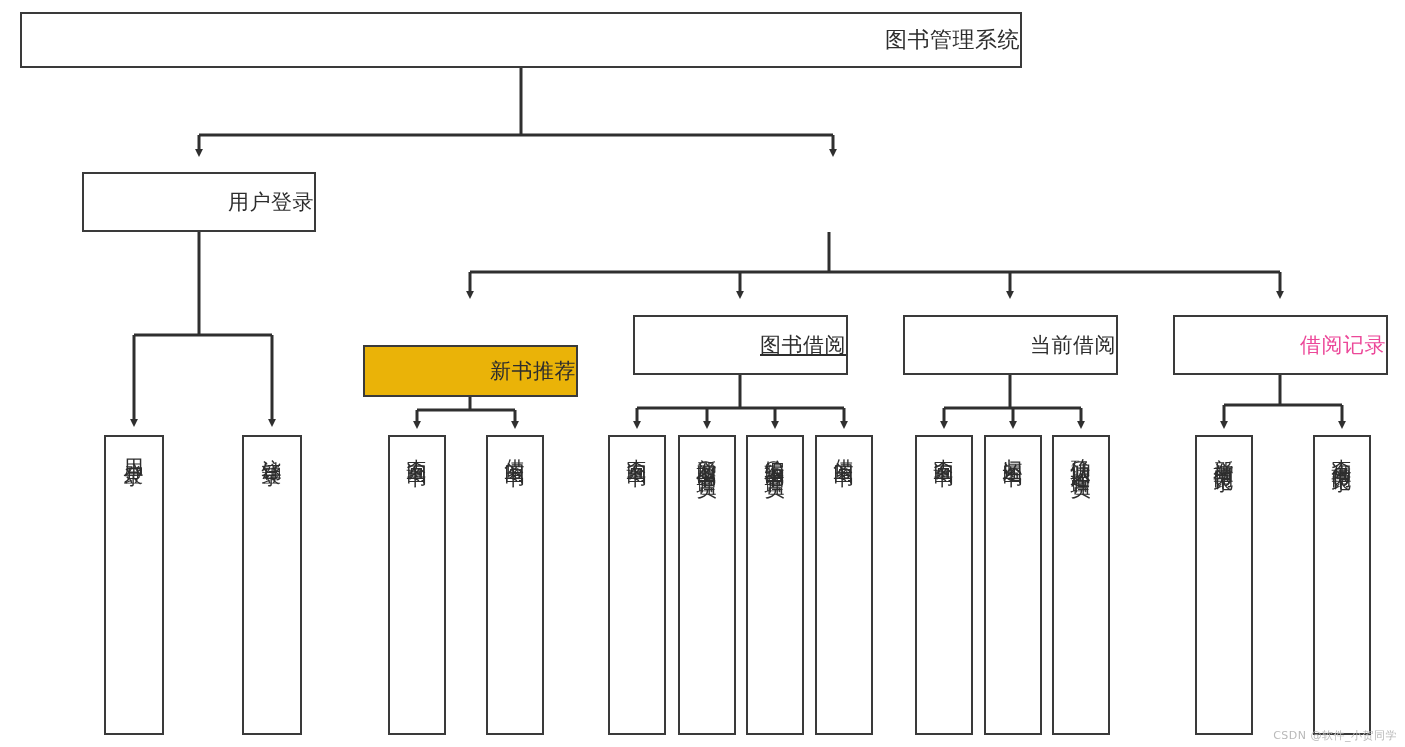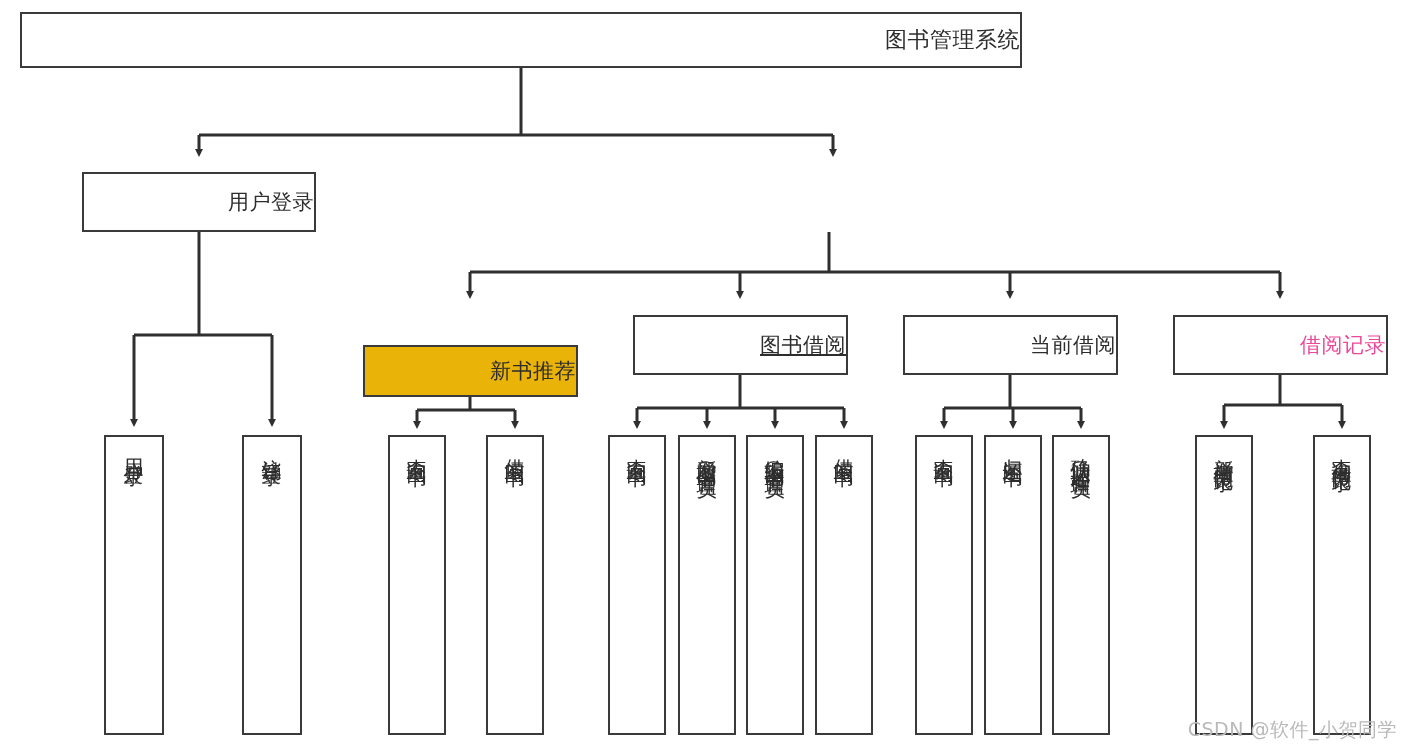--- a/index.html
+++ b/index.html
@@ -76,21 +76,21 @@
     font-size: 20px;
     letter-spacing: 3px;
     line-height: 1;
     padding-top: 2px;
   }
 
   #watermark {
     position: absolute;
     right: 8px;
     bottom: 4px;
-    font-size: 19px;
+    font-size: 11px;
     color: #b9b9b9;
     letter-spacing: 0.5px;
     z-index: 5;
     white-space: nowrap;
   }
 </style>
 </head>
 <body style="background: rgb(255, 255, 255);">
 
 <div id="diagram-canvas">

